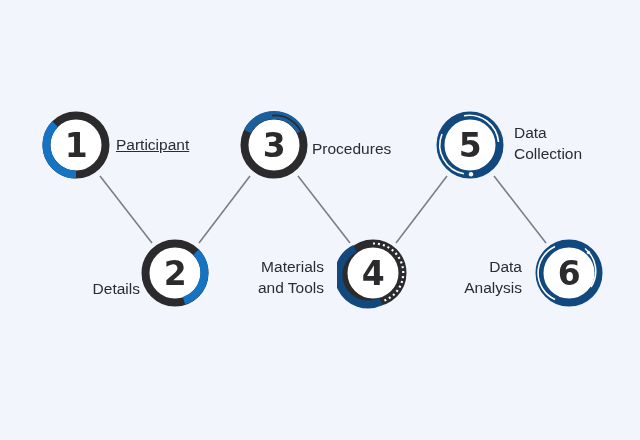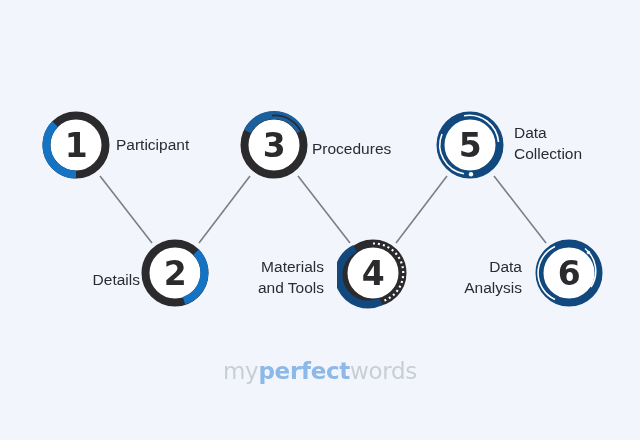--- a/index.html
+++ b/index.html
@@ -66,22 +66,22 @@
   .label.left  { text-align: right; }
 
   
   #node-1 { left: 40px;  top: 109px; }
   #node-2 { left: 139px; top: 237px; }
   #node-3 { left: 238px; top: 109px; }
   #node-4 { left: 337px; top: 237px; }
   #node-5 { left: 434px; top: 109px; }
   #node-6 { left: 533px; top: 237px; }
 
-  #label-1 { left: 116px; top: 135px; }
-  #label-2 { right: 500px; top: 270px; }
+  #label-1 { left: 116px; top: 135px; text-decoration: underline; }
+  #label-2 { right: 500px; top: 279px; }
   #label-3 { left: 312px; top: 139px; }
   #label-4 { right: 316px; top: 257px; }
   #label-5 { left: 514px; top: 123px; }
   #label-6 { right: 118px; top: 257px; }
 
   #logo {
     position: absolute;
     left: 0;
     top: 358px;
     width: 640px;
@@ -172,17 +172,14 @@
       <circle cx="36" cy="36" r="29.5" fill="none" stroke="#11487d" stroke-width="8"></circle>
       <path d="M 22 9.5 A 29.2 29.2 0 0 0 22 62.5" fill="none" stroke="#ffffff" stroke-width="1.6"></path>
       <path d="M 52 11.5 A 29.2 29.2 0 0 1 58 50" fill="none" stroke="#ffffff" stroke-width="1.6"></path>
       <circle cx="55.5" cy="15.5" r="1.7" fill="#ffffff"></circle>
     </svg>
     <div class="num">6</div>
   </div>
   <div class="label left" id="label-6">Data
 Analysis</div>
 
-  <div id="logo">
-    <span class="lw-my">my</span><span class="lw-perfect">perfect</span><span class="lw-words">words</span>
-  </div>
 
 </div>
 
 </body></html>

